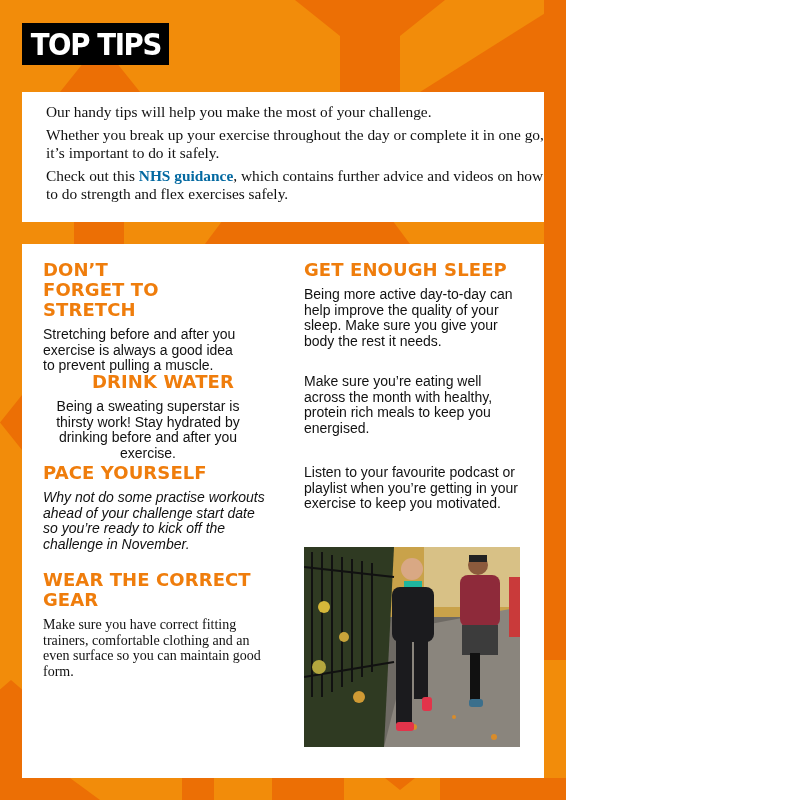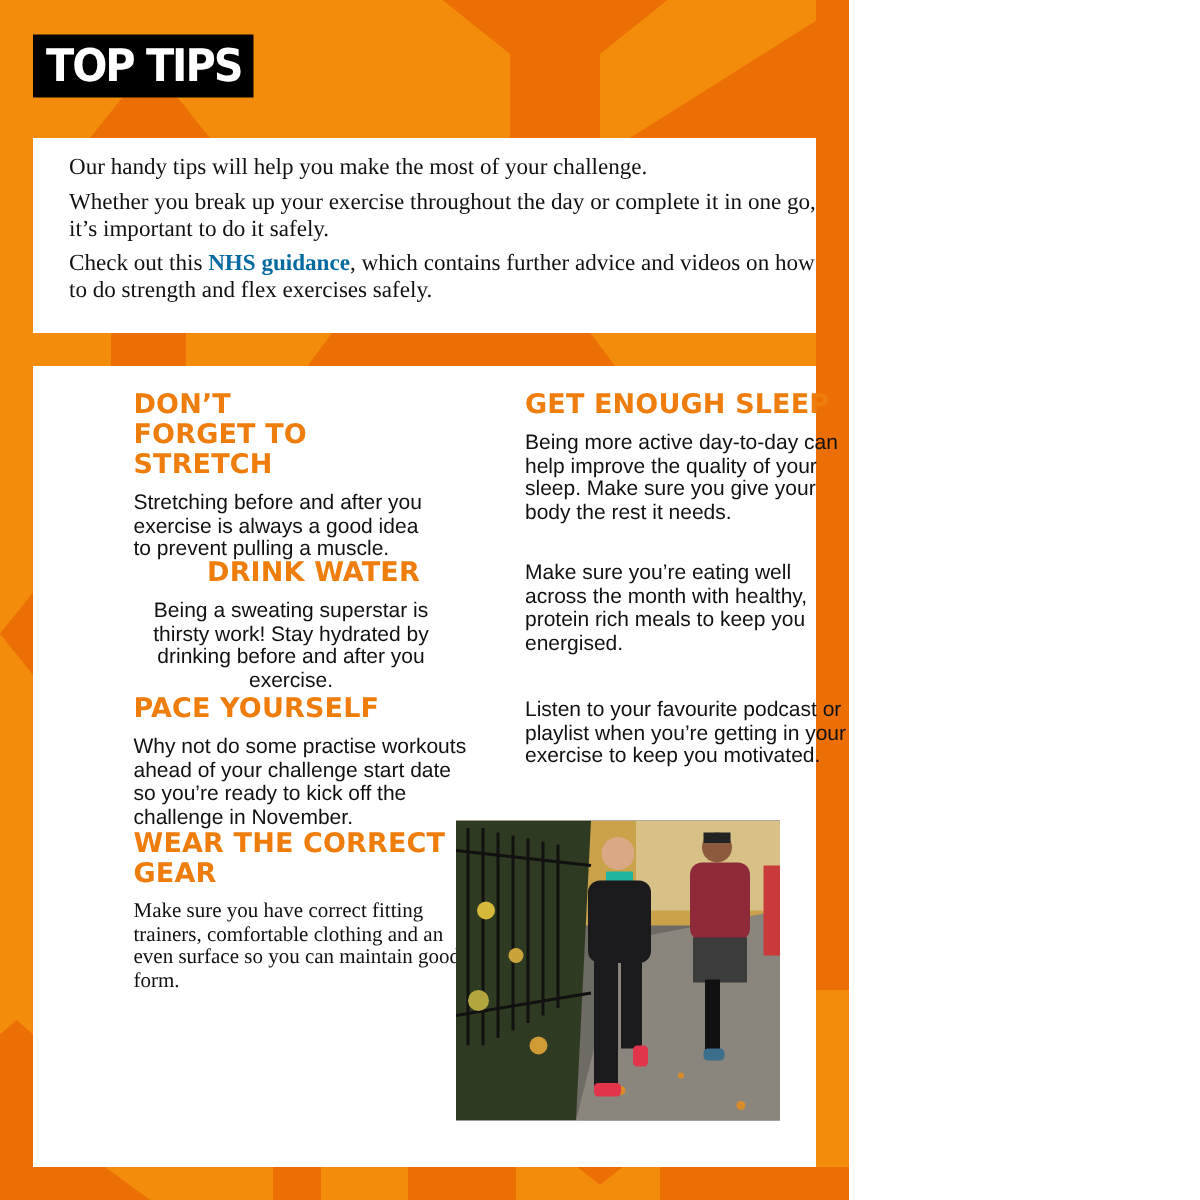--- a/index.html
+++ b/index.html
@@ -27,21 +27,21 @@
   }
   .intro p { margin: 0 0 5px 0; font-size: 15.4px; line-height: 18px; color: #111; font-family: Liberation Serif, serif; }
   .intro .link { color: #0369a1; font-weight: bold; text-decoration: none; }
   .main {
     position: absolute; left: 22px; top: 244px; width: 522px; height: 534px;
     background: #fff; z-index: 3;
   }
   .col { position: absolute; top: 0; }
   .col-left { left: 21px; width: 250px; }
   .col-right { left: 282px; width: 230px; }
-  .tip { position: absolute; left: 0; margin-left: 46px; }
+  .tip { position: absolute; left: 0; }
   .tip h2 {
     margin: 0; color: #ef7d0c; font-family: "DejaVu Sans", sans-serif; font-weight: bold;
     font-size: 18px; line-height: 20px; letter-spacing: 0.1px; text-transform: uppercase;
   }
   .tip p { margin: 7px 0 0 0; font-size: 14px; line-height: 15.5px; color: #111; }
   .photo {
     position: absolute; left: 282px; top: 303px; width: 216px; height: 200px;
     overflow: hidden; background: #6f6a62;
   }
 </style>
@@ -80,23 +80,23 @@
       <div class="tip" style="top:16px;width:150px;">
         <h2>DON’T FORGET TO STRETCH</h2>
         <p style="width:200px;">Stretching before and after you exercise is always a good idea to prevent pulling a muscle.</p>
       </div>
       <div class="tip" style="top:128px;width:240px;text-align:center;">
         <h2>DRINK WATER</h2>
         <p style="width:210px;">Being a sweating superstar is thirsty work! Stay hydrated by drinking before and after you exercise.</p>
       </div>
       <div class="tip" style="top:219px;width:240px;">
         <h2>PACE YOURSELF</h2>
-        <p style="width:225px;">Why not do some practise workouts ahead of your challenge start date so you’re ready to kick off the challenge in November.</p>
+        <p style="width:225px;font-style:italic;">Why not do some practise workouts ahead of your challenge start date so you’re ready to kick off the challenge in November.</p>
       </div>
-      <div class="tip" style="top:309px;width:210px;">
+      <div class="tip" style="top:326px;width:210px;">
         <h2>WEAR THE CORRECT GEAR</h2>
         <p style="width:225px;font-family:Liberation Serif, serif;">Make sure you have correct fitting trainers, comfortable clothing and an even surface so you can maintain good form.</p>
       </div>
     </div>
 
     <div class="col col-right">
       <div class="tip" style="left:0;top:16px;width:230px;">
         <h2>GET ENOUGH SLEEP</h2>
         <p style="width:210px;">Being more active day-to-day can help improve the quality of your sleep. Make sure you give your body the rest it needs.</p>
       </div>

